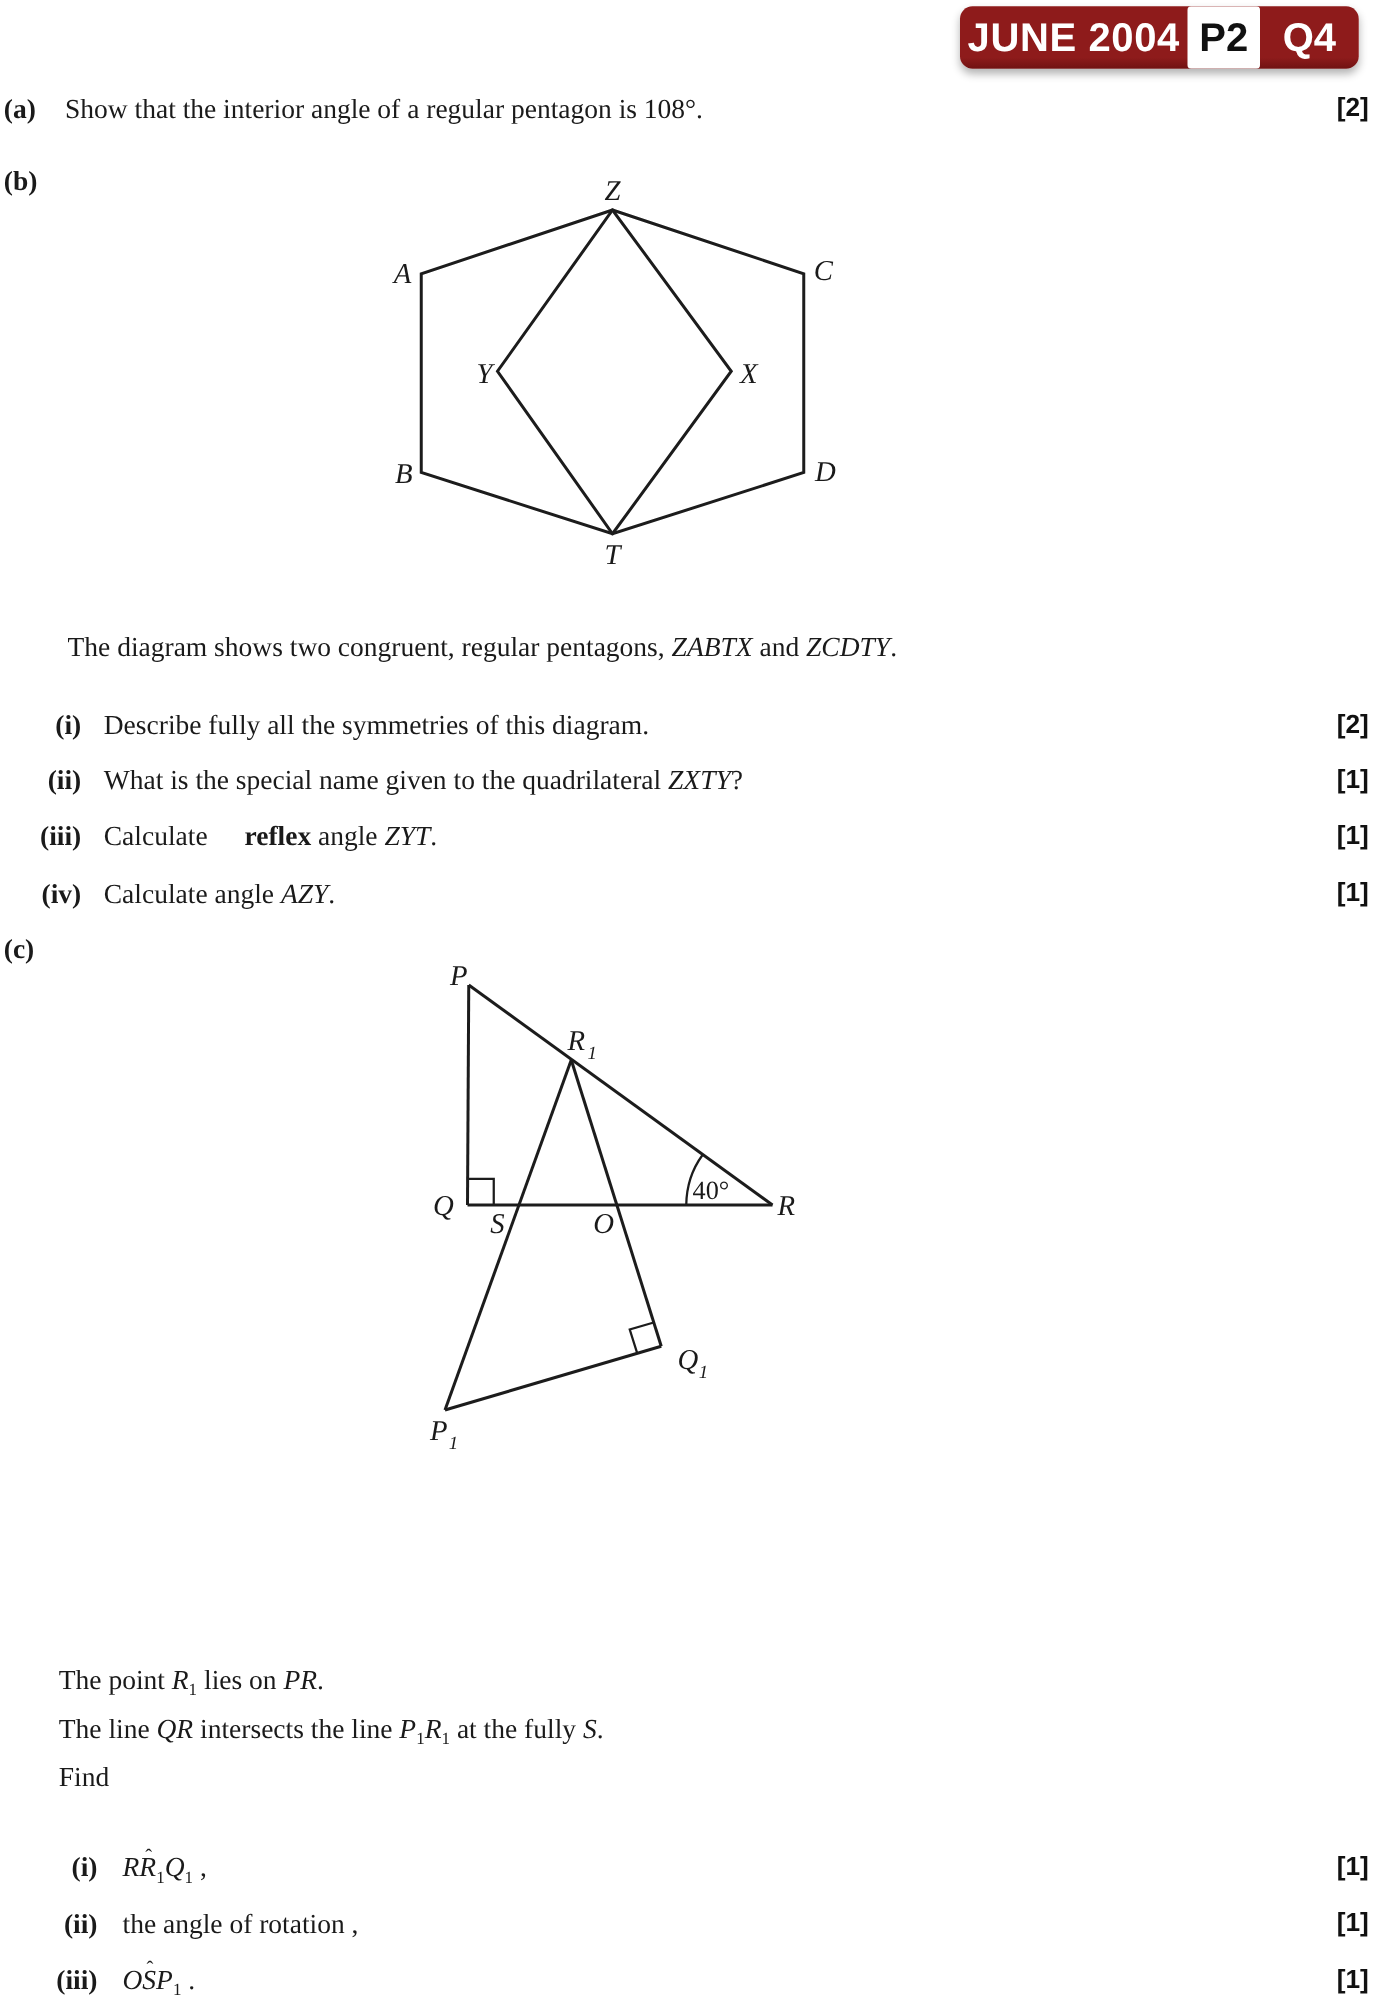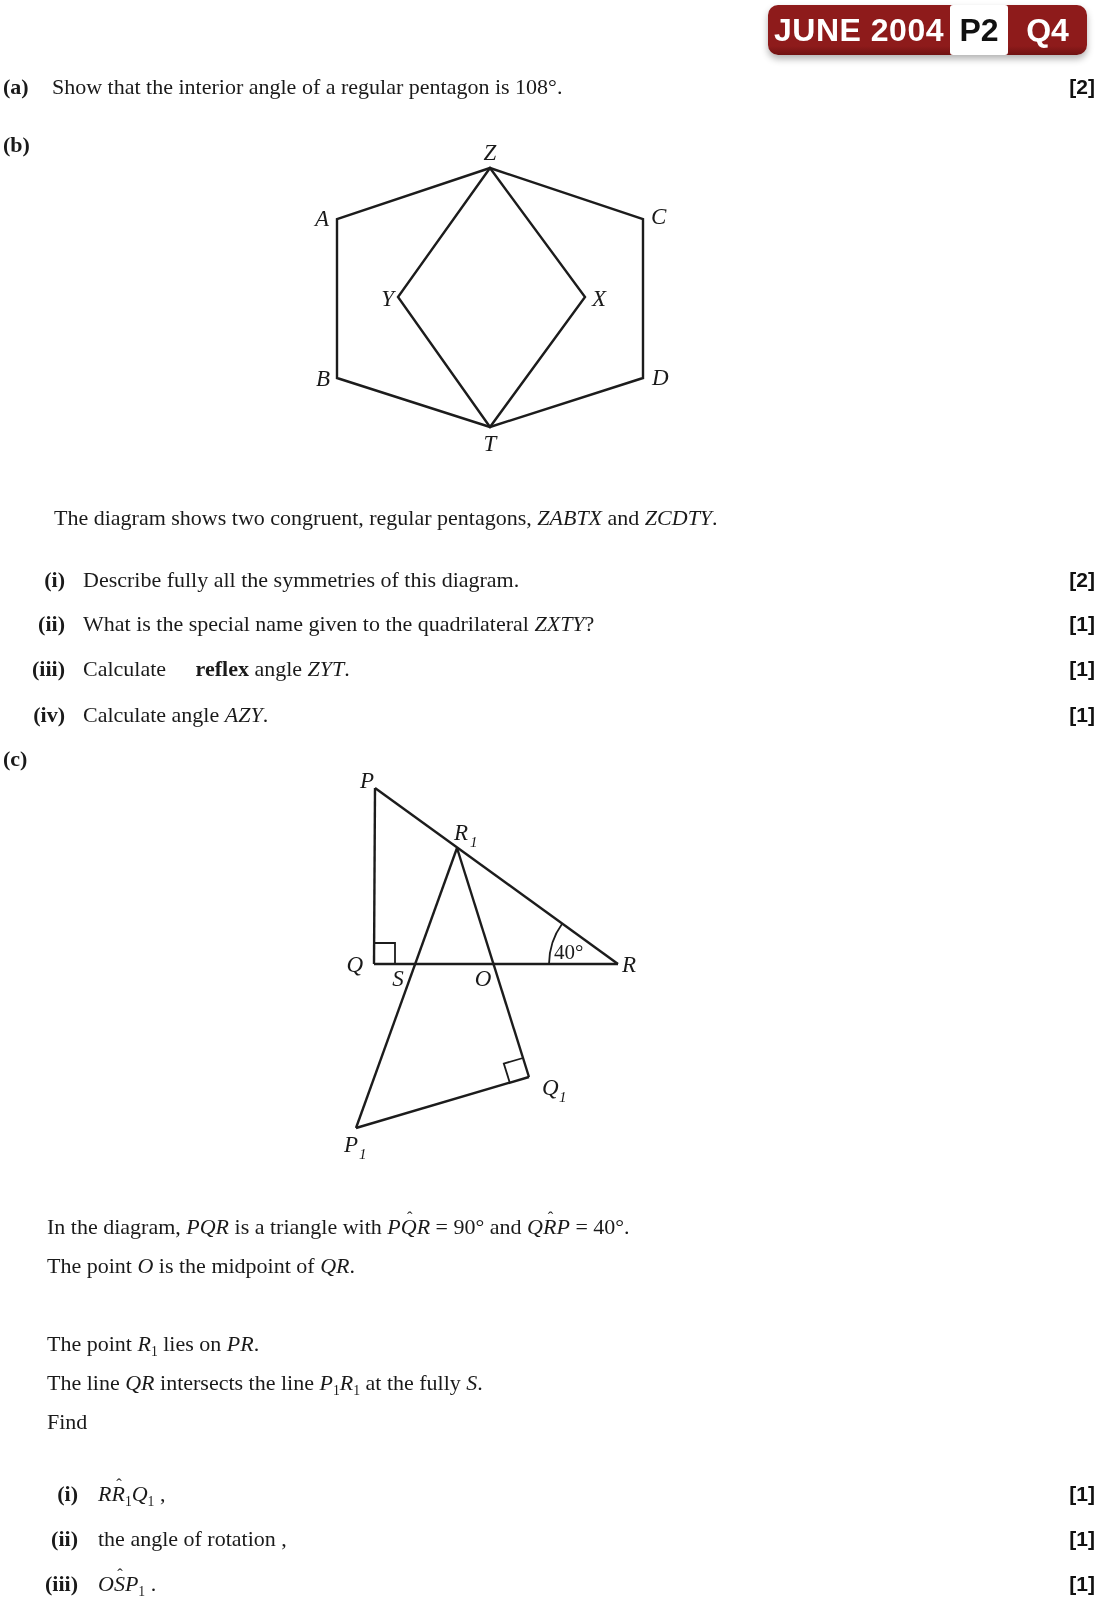--- a/index.html
+++ b/index.html
@@ -133,22 +133,20 @@
     <text class="dlabel" x="153" y="236" text-anchor="middle">O</text>
     <text class="dlabel" x="124" y="90" text-anchor="start">R</text>
     <text class="dlabel-sub" x="140" y="97" text-anchor="start">1</text>
     <text class="dlabel" x="212" y="345" text-anchor="start">Q</text>
     <text class="dlabel-sub" x="229" y="352" text-anchor="start">1</text>
     <text class="dlabel" x="14" y="402" text-anchor="start">P</text>
     <text class="dlabel-sub" x="29" y="409" text-anchor="start">1</text>
     <text class="dlabel-plain" x="224" y="209" text-anchor="start">40°</text>
   </svg>
 
-  <div class="para para-c" style="top:1214px;"><span>In the diagram, </span><span class="it">PQR</span><span> is a triangle with </span><span class="it">P</span><span class="it hat">Q</span><span class="it">R</span><span> = 90° and </span><span class="it">Q</span><span class="it hat">R</span><span class="it">P</span><span> = 40°.</span></div>
-  <div class="para para-c" style="top:1253px;"><span>The point </span><span class="it">O</span><span> is the midpoint of </span><span class="it">QR</span><span>.</span></div>
   <div class="para para-c" style="top:1331px;text-align:right;"><span>The point </span><span class="it">R</span><sub>1</sub><span> lies on </span><span class="it">PR</span><span>.</span></div>
   <div class="para para-c" style="top:1370px;"><span>The line </span><span class="it">QR</span><span> intersects the line </span><span class="it">P</span><sub>1</sub><span class="it">R</span><sub>1</sub><span> at the fully </span><span class="it">S</span><span>.</span></div>
   <div class="para para-c" style="top:1409px;"><span>Find</span></div>
 
   <div class="row" style="top:1481px;">
     <span class="num num-c">(i)</span>
     <span class="itext itext-c"><span class="it">R</span><span class="it hat">R</span><sub>1</sub><span class="it">Q</span><sub>1</sub><span> ,</span></span>
     <span class="mark">[1]</span>
   </div>
   <div class="row" style="top:1526px;">

